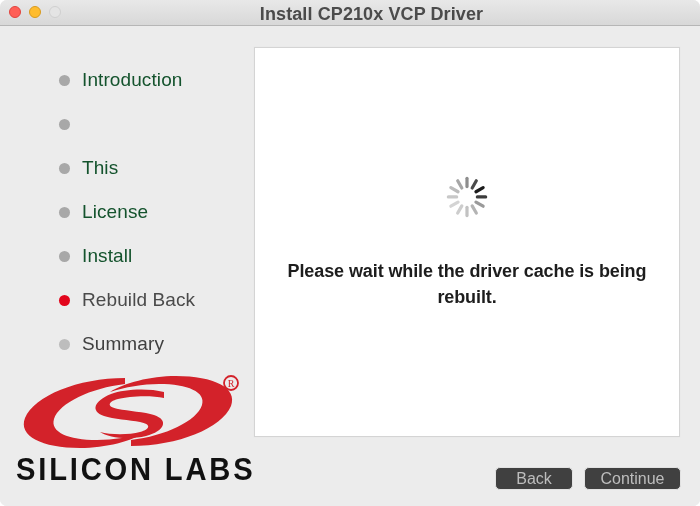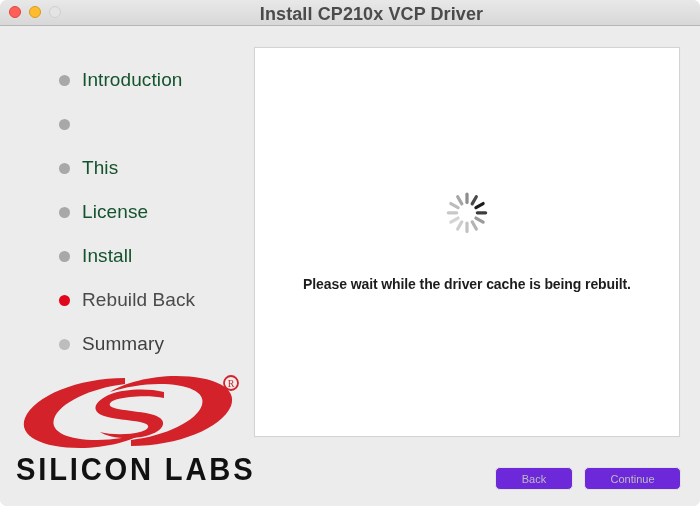--- a/index.html
+++ b/index.html
@@ -163,43 +163,43 @@
 
   
   .spinner {
     width: 46px;
     height: 46px;
     margin: 0 auto 38px auto;
     display: block;
   }
 
   .wait-line {
-    font-size: 14px;
+    font-size: 18px;
     font-weight: bold;
     color: #1d1d1d;
     line-height: 1.45;
     letter-spacing: -0.1px;
   }
 
   
   .footer {
     position: absolute;
     right: 19px;
     bottom: 16px;
     display: flex;
     gap: 11px;
   }
   .btn {
     min-width: 78px;
     height: 23px;
     border-radius: 5px;
     border: 1px solid #e2e2e2;
-    background: #6d28d9;
+    background: #404040;
     color: #bdbdbd;
-    font-size: 11px;
+    font-size: 16px;
     font-family: "Liberation Sans", sans-serif;
     display: flex;
     align-items: center;
     justify-content: center;
     padding: 0 13px;
     box-sizing: border-box;
     cursor: default;
     user-select: none;
   }
   .btn.wide { min-width: 97px; }

